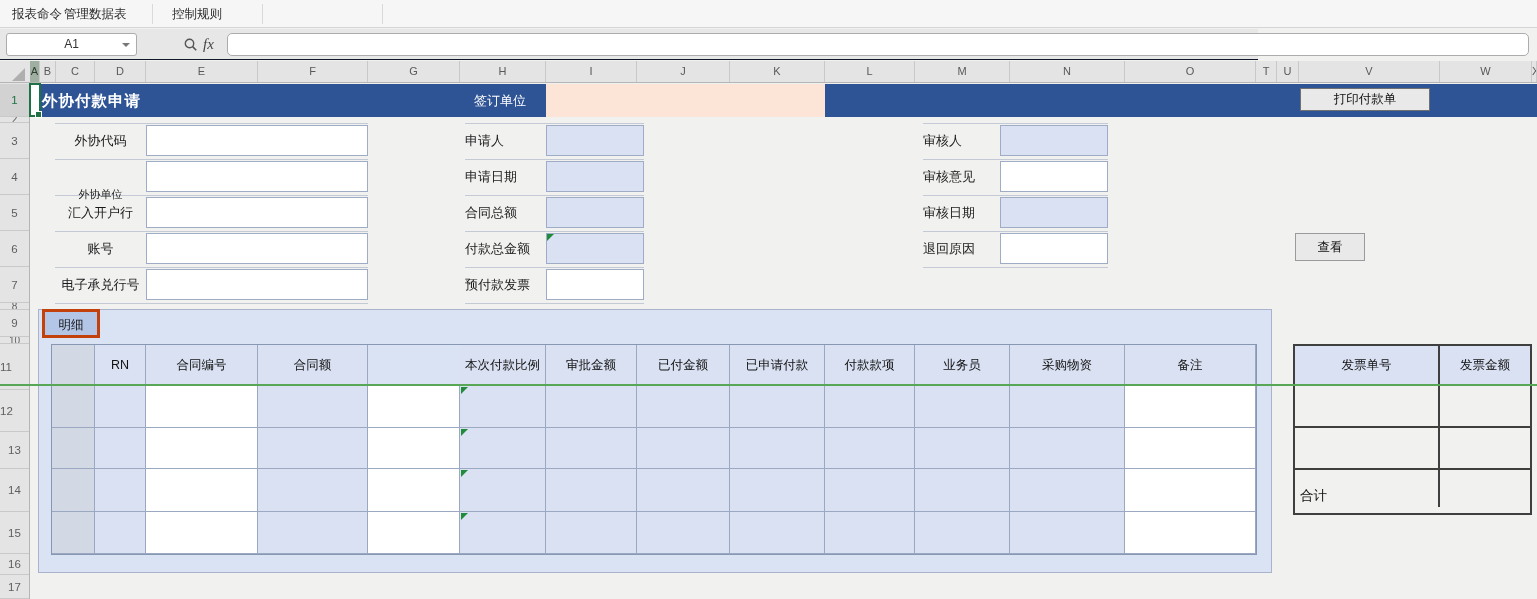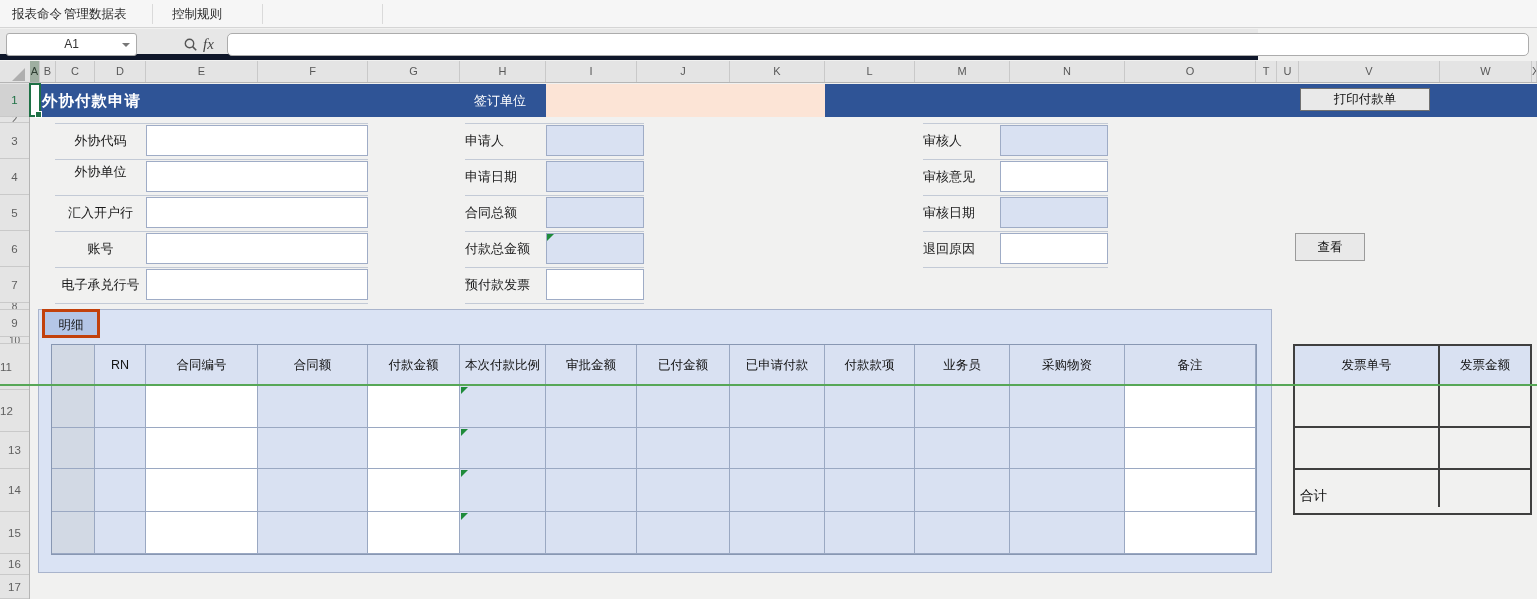--- a/index.html
+++ b/index.html
@@ -1,21 +1,21 @@
 <!DOCTYPE html>
 <html><head>
 <meta charset="utf-8">
 <style>
   html,body{margin:0;padding:0;background:#F1F1F0;}
   body{font-family:"Liberation Sans","DejaVu Sans",sans-serif;}
   .app{position:relative;width:1537px;height:599px;background:#F1F1F0;overflow:hidden;}
   .abs{position:absolute;}
   .tabbar{left:0;top:0;width:1537px;height:28px;background:#F6F6F6;border-bottom:1px solid #D5D5D5;box-sizing:border-box;}
   .vsep{width:1px;background:#DADADA;}
-  .fbar{left:0;top:29px;width:1258px;height:31px;background:#E7E7E7;border-bottom:6px solid #0f172a;box-sizing:border-box;}
+  .fbar{left:0;top:29px;width:1258px;height:31px;background:#E7E7E7;border-bottom:1px solid #0f172a;box-sizing:border-box;}
   .namebox{left:6px;top:4px;width:131px;height:23px;background:#fff;border:1px solid #ACACAC;border-radius:3px;box-sizing:border-box;font-size:12px;color:#333;text-align:center;line-height:21px;}
   .caret{position:absolute;right:6px;top:9px;width:0;height:0;border-left:4px solid transparent;border-right:4px solid transparent;border-top:4px solid #777;}
   .fx{left:203px;top:7px;font-family:"Liberation Serif","DejaVu Serif",serif;font-style:italic;font-size:15px;color:#444;}
   .finput{left:227px;top:4px;width:1302px;height:23px;background:#fff;border:1px solid #ACACAC;border-radius:5px;box-sizing:border-box;}
   .colstrip{left:0;top:61px;width:1537px;height:22px;background:#E4E4E4;border-bottom:1px solid #B5B5B5;box-sizing:border-box;}
   .cornertri{left:12px;top:68px;width:0;height:0;border-left:13px solid transparent;border-bottom:13px solid #AFAFAF;}
   .gutterbg{left:0;top:83px;width:30px;height:516px;background:#E4E4E4;border-right:1px solid #B5B5B5;box-sizing:border-box;}
   .btn{background:#E9E9E9;border:1px solid #707070;box-sizing:border-box;text-align:center;font-size:12.5px;color:#111;}
   .greenline{left:0;top:384px;width:1537px;height:2px;background:#57A757;z-index:60;}
   .a1sel{left:29px;top:83px;width:12px;height:34px;border:2px solid #1E7145;background:#FFFFFF;box-sizing:border-box;z-index:70;}
@@ -112,21 +112,21 @@
     <div style="position: absolute; left: 0px; top: 554px; width: 29px; height: 21px; line-height: 21px; text-align: center; font-size: 11.5px; color: rgb(94, 94, 94); border-bottom: 1px solid rgb(201, 201, 201); box-sizing: border-box; overflow: hidden; z-index: 2;">16</div>
     <div style="position: absolute; left: 0px; top: 575px; width: 29px; height: 24px; line-height: 24px; text-align: center; font-size: 11.5px; color: rgb(94, 94, 94); border-bottom: 1px solid rgb(201, 201, 201); box-sizing: border-box; overflow: hidden; z-index: 2;">17</div>
     <div style="position: absolute; left: 55px; top: 123px; width: 313px; height: 1px; background: rgb(195, 202, 214);"></div>
     <div style="position: absolute; left: 55px; top: 159px; width: 313px; height: 1px; background: rgb(195, 202, 214);"></div>
     <div style="position: absolute; left: 55px; top: 195px; width: 313px; height: 1px; background: rgb(195, 202, 214);"></div>
     <div style="position: absolute; left: 55px; top: 231px; width: 313px; height: 1px; background: rgb(195, 202, 214);"></div>
     <div style="position: absolute; left: 55px; top: 267px; width: 313px; height: 1px; background: rgb(195, 202, 214);"></div>
     <div style="position: absolute; left: 55px; top: 303px; width: 313px; height: 1px; background: rgb(195, 202, 214);"></div>
     <div style="position: absolute; left: 55px; top: 123px; width: 91px; height: 36px; line-height: 36px; font-size: 13px; color: rgb(26, 26, 26); text-align: center; white-space: nowrap;">外协代码</div>
     <div style="position: absolute; left: 146px; top: 125px; width: 222px; height: 31px; box-sizing: border-box; border: 1px solid rgb(159, 172, 198); background: rgb(255, 255, 255); font-size: 12.5px; line-height: 29px; padding: 0px 4px; color: rgb(17, 17, 17);"></div>
-    <div style="position: absolute; left: 55px; top: 154px; width: 91px; height: 36px; line-height: 36px; font-size: 13px; color: rgb(26, 26, 26); text-align: center; white-space: nowrap;">外协单位</div>
+    <div style="position: absolute; left: 55px; top: 176px; width: 91px; height: 36px; line-height: 36px; font-size: 11px; color: rgb(26, 26, 26); text-align: center; white-space: nowrap;">外协单位</div>
     <div style="position: absolute; left: 146px; top: 161px; width: 222px; height: 31px; box-sizing: border-box; border: 1px solid rgb(159, 172, 198); background: rgb(255, 255, 255); font-size: 12.5px; line-height: 29px; padding: 0px 4px; color: rgb(17, 17, 17);"></div>
     <div style="position: absolute; left: 55px; top: 195px; width: 91px; height: 36px; line-height: 36px; font-size: 13px; color: rgb(26, 26, 26); text-align: center; white-space: nowrap;">汇入开户行</div>
     <div style="position: absolute; left: 146px; top: 197px; width: 222px; height: 31px; box-sizing: border-box; border: 1px solid rgb(159, 172, 198); background: rgb(255, 255, 255); font-size: 12.5px; line-height: 29px; padding: 0px 4px; color: rgb(17, 17, 17);"></div>
     <div style="position: absolute; left: 55px; top: 231px; width: 91px; height: 36px; line-height: 36px; font-size: 13px; color: rgb(26, 26, 26); text-align: center; white-space: nowrap;">账号</div>
     <div style="position: absolute; left: 146px; top: 233px; width: 222px; height: 31px; box-sizing: border-box; border: 1px solid rgb(159, 172, 198); background: rgb(255, 255, 255); font-size: 12.5px; line-height: 29px; padding: 0px 4px; color: rgb(17, 17, 17);"></div>
     <div style="position: absolute; left: 55px; top: 267px; width: 91px; height: 36px; line-height: 36px; font-size: 13px; color: rgb(26, 26, 26); text-align: center; white-space: nowrap;">电子承兑行号</div>
     <div style="position: absolute; left: 146px; top: 269px; width: 222px; height: 31px; box-sizing: border-box; border: 1px solid rgb(159, 172, 198); background: rgb(255, 255, 255); font-size: 12.5px; line-height: 29px; padding: 0px 4px; color: rgb(17, 17, 17);"></div>
     <div style="position: absolute; left: 465px; top: 123px; width: 179px; height: 1px; background: rgb(195, 202, 214);"></div>
     <div style="position: absolute; left: 465px; top: 159px; width: 179px; height: 1px; background: rgb(195, 202, 214);"></div>
     <div style="position: absolute; left: 465px; top: 195px; width: 179px; height: 1px; background: rgb(195, 202, 214);"></div>
@@ -154,21 +154,20 @@
     <div style="position: absolute; left: 923px; top: 159px; width: 77px; height: 36px; line-height: 36px; font-size: 13px; color: rgb(26, 26, 26); text-align: left; white-space: nowrap;">审核意见</div>
     <div style="position: absolute; left: 1000px; top: 161px; width: 108px; height: 31px; box-sizing: border-box; border: 1px solid rgb(159, 172, 198); background: rgb(255, 255, 255); font-size: 12.5px; line-height: 29px; padding: 0px 4px; color: rgb(17, 17, 17);"></div>
     <div style="position: absolute; left: 923px; top: 195px; width: 77px; height: 36px; line-height: 36px; font-size: 13px; color: rgb(26, 26, 26); text-align: left; white-space: nowrap;">审核日期</div>
     <div style="position: absolute; left: 1000px; top: 197px; width: 108px; height: 31px; box-sizing: border-box; border: 1px solid rgb(159, 172, 198); background: rgb(217, 225, 242); font-size: 12.5px; line-height: 29px; padding: 0px 4px; color: rgb(17, 17, 17);"></div>
     <div style="position: absolute; left: 923px; top: 231px; width: 77px; height: 36px; line-height: 36px; font-size: 13px; color: rgb(26, 26, 26); text-align: left; white-space: nowrap;">退回原因</div>
     <div style="position: absolute; left: 1000px; top: 233px; width: 108px; height: 31px; box-sizing: border-box; border: 1px solid rgb(159, 172, 198); background: rgb(255, 255, 255); font-size: 12.5px; line-height: 29px; padding: 0px 4px; color: rgb(17, 17, 17);"></div>
     <div style="position: absolute; left: 52px; top: 345px; width: 43px; height: 41px; box-sizing: border-box; border-right: 1px solid rgb(154, 168, 194); border-bottom: 1px solid rgb(154, 168, 194); background: rgb(210, 217, 228); text-align: center; line-height: 41px; font-size: 12.5px; color: rgb(17, 17, 17); overflow: hidden; z-index: 3;"></div>
     <div style="position: absolute; left: 95px; top: 345px; width: 51px; height: 41px; box-sizing: border-box; border-right: 1px solid rgb(154, 168, 194); border-bottom: 1px solid rgb(154, 168, 194); background: rgb(217, 225, 242); text-align: center; line-height: 41px; font-size: 12.5px; color: rgb(17, 17, 17); overflow: hidden; z-index: 3;">RN</div>
     <div style="position: absolute; left: 146px; top: 345px; width: 112px; height: 41px; box-sizing: border-box; border-right: 1px solid rgb(154, 168, 194); border-bottom: 1px solid rgb(154, 168, 194); background: rgb(217, 225, 242); text-align: center; line-height: 41px; font-size: 12.5px; color: rgb(17, 17, 17); overflow: hidden; z-index: 3;">合同编号</div>
     <div style="position: absolute; left: 258px; top: 345px; width: 110px; height: 41px; box-sizing: border-box; border-right: 1px solid rgb(154, 168, 194); border-bottom: 1px solid rgb(154, 168, 194); background: rgb(217, 225, 242); text-align: center; line-height: 41px; font-size: 12.5px; color: rgb(17, 17, 17); overflow: hidden; z-index: 3;">合同额</div>
-    <div style="position: absolute; left: 368px; top: 345px; width: 92px; height: 41px; box-sizing: border-box; border-right: 1px solid rgb(154, 168, 194); border-bottom: 1px solid rgb(154, 168, 194); background: rgb(217, 225, 242); text-align: center; line-height: 41px; font-size: 12.5px; color: rgb(17, 17, 17); overflow: hidden; z-index: 3;">付款金额</div>
     <div style="position: absolute; left: 460px; top: 345px; width: 86px; height: 41px; box-sizing: border-box; border-right: 1px solid rgb(154, 168, 194); border-bottom: 1px solid rgb(154, 168, 194); background: rgb(217, 225, 242); text-align: center; line-height: 41px; font-size: 12.5px; color: rgb(17, 17, 17); overflow: hidden; z-index: 3;">本次付款比例</div>
     <div style="position: absolute; left: 546px; top: 345px; width: 91px; height: 41px; box-sizing: border-box; border-right: 1px solid rgb(154, 168, 194); border-bottom: 1px solid rgb(154, 168, 194); background: rgb(217, 225, 242); text-align: center; line-height: 41px; font-size: 12.5px; color: rgb(17, 17, 17); overflow: hidden; z-index: 3;">审批金额</div>
     <div style="position: absolute; left: 637px; top: 345px; width: 93px; height: 41px; box-sizing: border-box; border-right: 1px solid rgb(154, 168, 194); border-bottom: 1px solid rgb(154, 168, 194); background: rgb(217, 225, 242); text-align: center; line-height: 41px; font-size: 12.5px; color: rgb(17, 17, 17); overflow: hidden; z-index: 3;">已付金额</div>
     <div style="position: absolute; left: 730px; top: 345px; width: 95px; height: 41px; box-sizing: border-box; border-right: 1px solid rgb(154, 168, 194); border-bottom: 1px solid rgb(154, 168, 194); background: rgb(217, 225, 242); text-align: center; line-height: 41px; font-size: 12.5px; color: rgb(17, 17, 17); overflow: hidden; z-index: 3;">已申请付款</div>
     <div style="position: absolute; left: 825px; top: 345px; width: 90px; height: 41px; box-sizing: border-box; border-right: 1px solid rgb(154, 168, 194); border-bottom: 1px solid rgb(154, 168, 194); background: rgb(217, 225, 242); text-align: center; line-height: 41px; font-size: 12.5px; color: rgb(17, 17, 17); overflow: hidden; z-index: 3;">付款款项</div>
     <div style="position: absolute; left: 915px; top: 345px; width: 95px; height: 41px; box-sizing: border-box; border-right: 1px solid rgb(154, 168, 194); border-bottom: 1px solid rgb(154, 168, 194); background: rgb(217, 225, 242); text-align: center; line-height: 41px; font-size: 12.5px; color: rgb(17, 17, 17); overflow: hidden; z-index: 3;">业务员</div>
     <div style="position: absolute; left: 1010px; top: 345px; width: 115px; height: 41px; box-sizing: border-box; border-right: 1px solid rgb(154, 168, 194); border-bottom: 1px solid rgb(154, 168, 194); background: rgb(217, 225, 242); text-align: center; line-height: 41px; font-size: 12.5px; color: rgb(17, 17, 17); overflow: hidden; z-index: 3;">采购物资</div>
     <div style="position: absolute; left: 1125px; top: 345px; width: 131px; height: 41px; box-sizing: border-box; border-right: 1px solid rgb(154, 168, 194); border-bottom: 1px solid rgb(154, 168, 194); background: rgb(217, 225, 242); text-align: center; line-height: 41px; font-size: 12.5px; color: rgb(17, 17, 17); overflow: hidden; z-index: 3;">备注</div>
     <div style="position: absolute; left: 52px; top: 386px; width: 43px; height: 42px; box-sizing: border-box; border-right: 1px solid rgb(154, 168, 194); border-bottom: 1px solid rgb(154, 168, 194); background: rgb(210, 217, 228); font-size: 12px; line-height: 42px; text-align: center; color: rgb(17, 17, 17); z-index: 3;"></div>
     <div style="position: absolute; left: 95px; top: 386px; width: 51px; height: 42px; box-sizing: border-box; border-right: 1px solid rgb(154, 168, 194); border-bottom: 1px solid rgb(154, 168, 194); background: rgb(217, 225, 242); font-size: 12px; line-height: 42px; text-align: center; color: rgb(17, 17, 17); z-index: 3;"></div>

